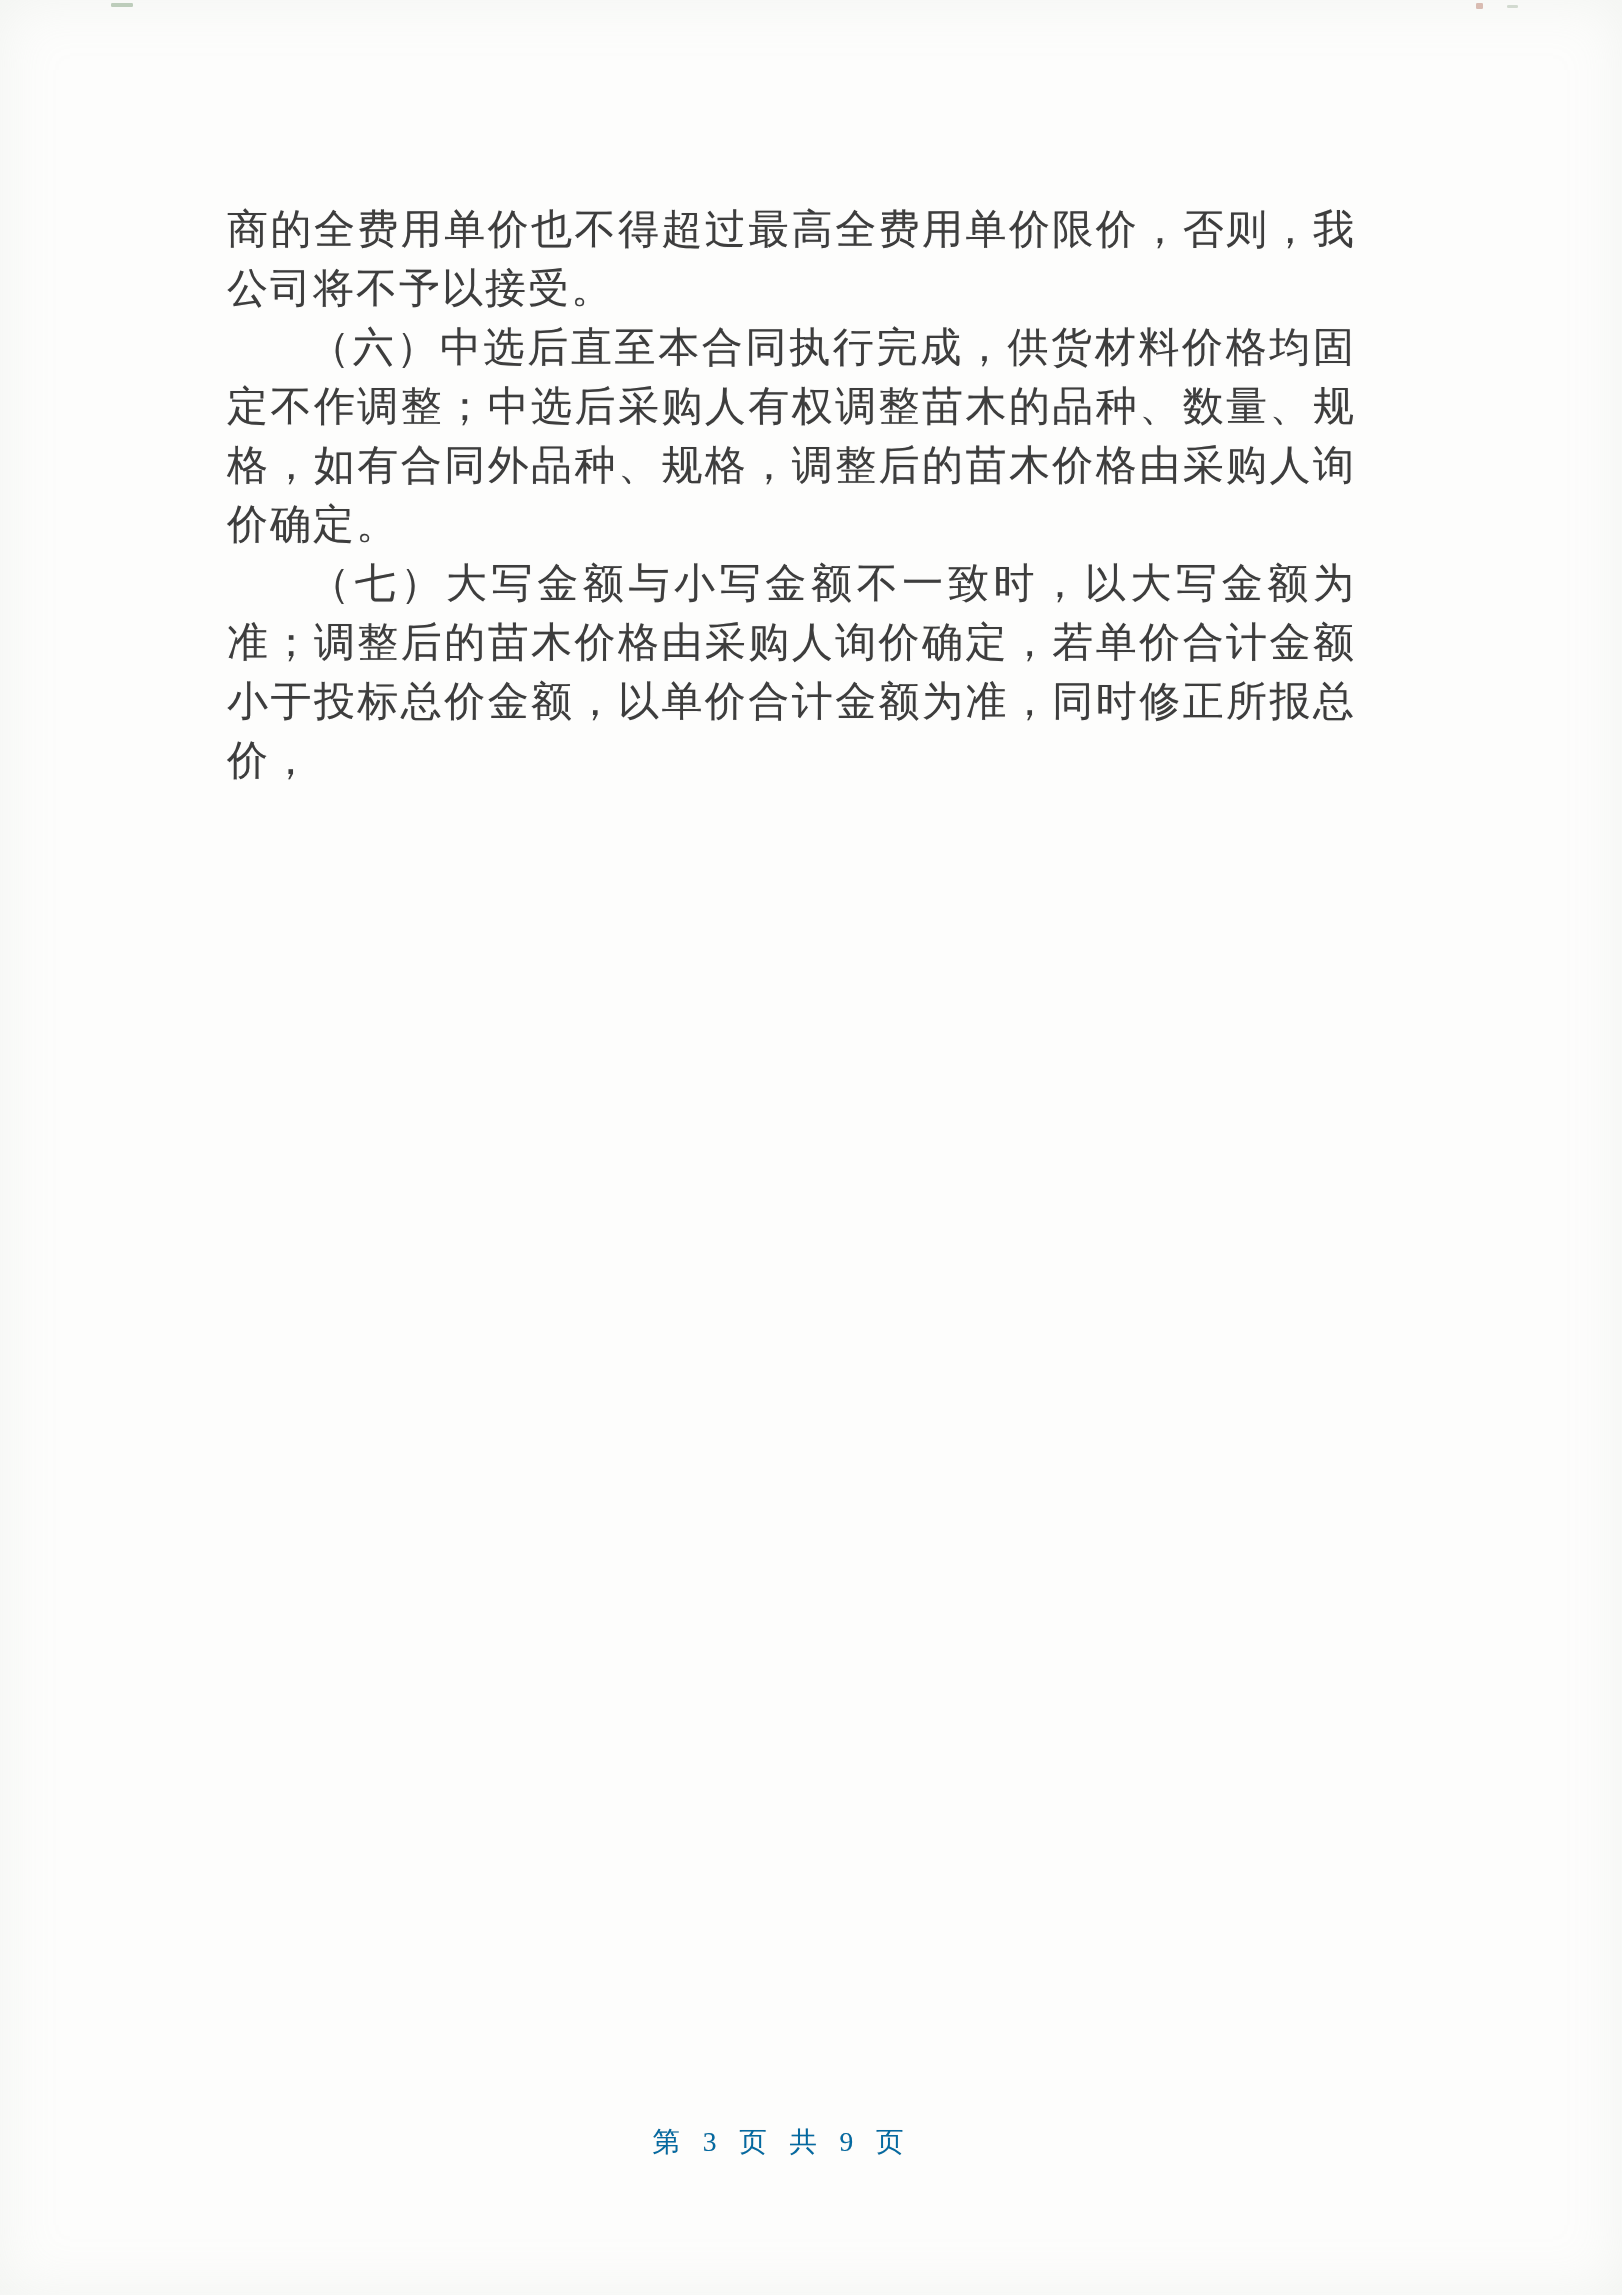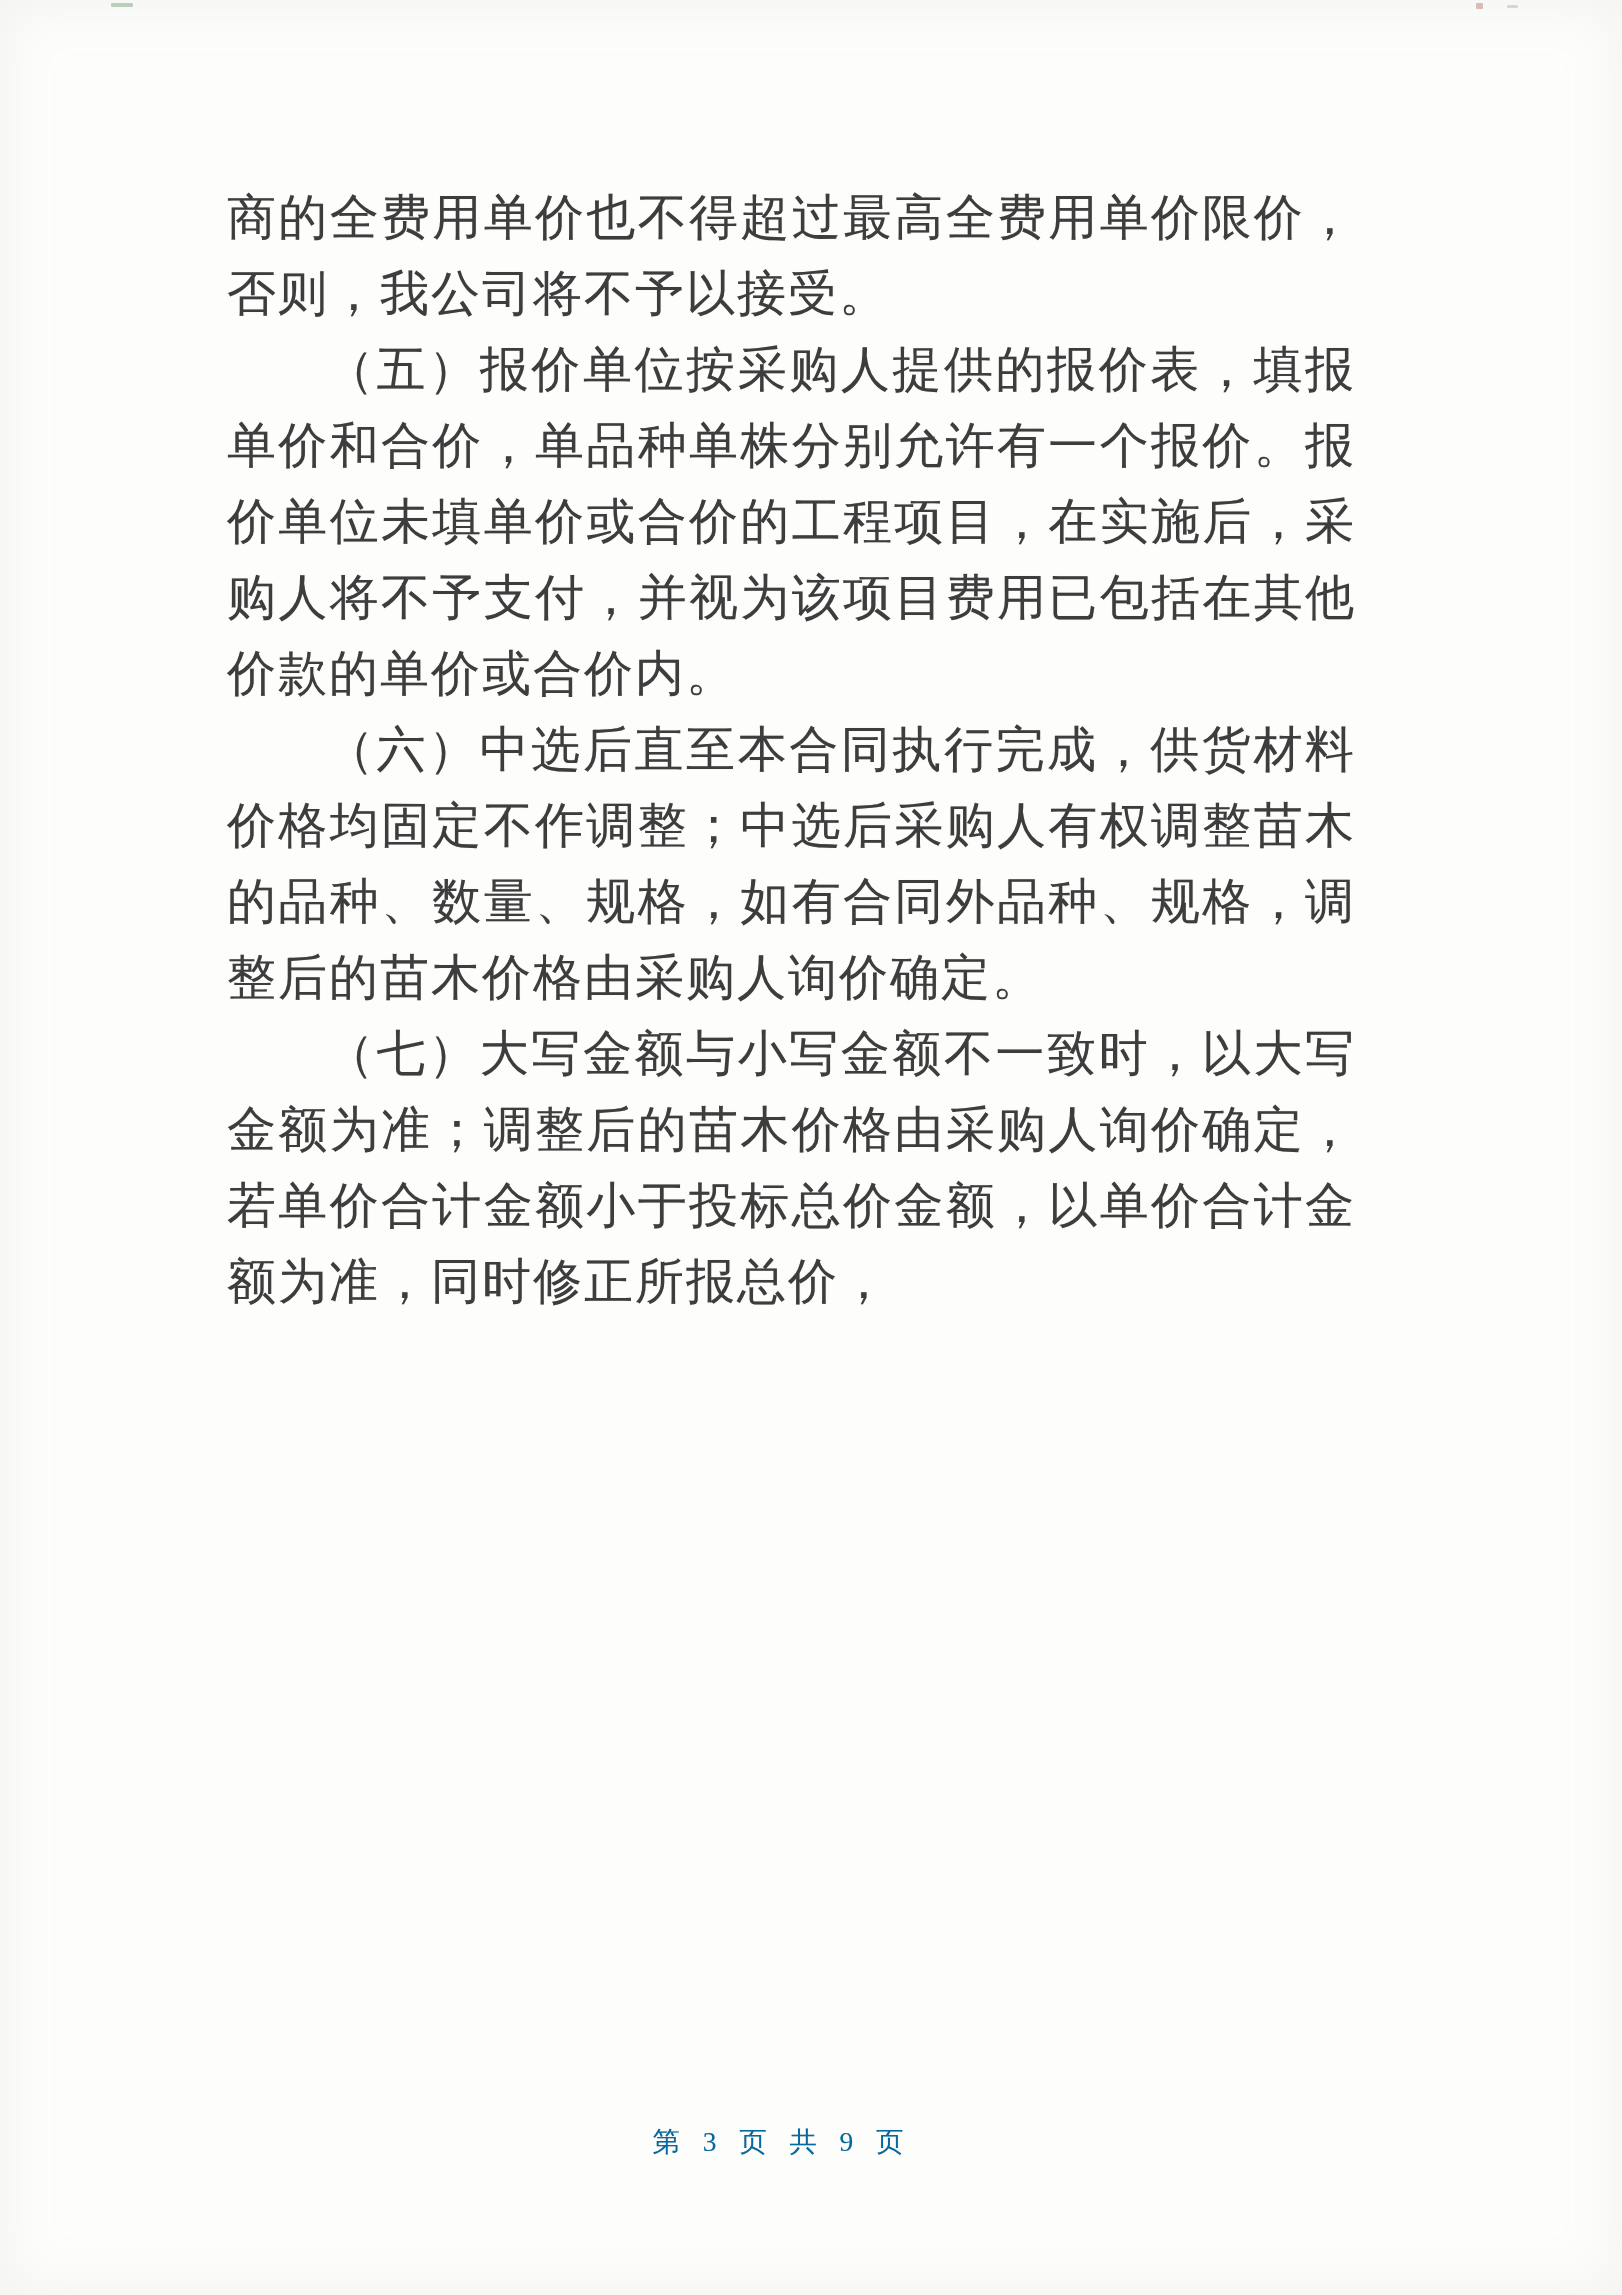--- a/index.html
+++ b/index.html
@@ -13,24 +13,24 @@
     height: 2295px;
     margin: 0 auto;
     background: #fdfdfc;
     overflow: hidden;
     box-shadow: inset 0 0 59px rgba(190, 198, 190, 0.18);
     font-family: "Liberation Serif", serif;
   }
   .content {
     position: absolute;
     left: 227px;
-    top: 180px;
+    top: 200px;
     width: 1129px;
-    font-size: 49px;
-    line-height: 76px;
+    font-size: 41px;
+    line-height: 59px;
     letter-spacing: 2px;
     color: #3d3d3d;
     text-align: justify;
     text-shadow: 0 0 0.7px rgba(70, 70, 70, 0.35);
   }
   .para {
     margin: 0;
   }
   .para.indent {
     text-indent: 2em;
@@ -74,21 +74,20 @@
     opacity: 0.45;
   }
 </style>
 </head>
 <body>
 
 <div class="page">
 
   <div class="content">
     <p class="para">商的全费用单价也不得超过最高全费用单价限价，否则，我公司将不予以接受。</p>
-    <p class="para indent">（五）报价单位按采购人提供的报价表，填报单价和合价，单品种单株分别允许有一个报价。报价单位未填单价或合价的工程项目，在实施后，采购人将不予支付，并视为该项目费用已包括在其他价款的单价或合价内。</p>
     <p class="para indent">（六）中选后直至本合同执行完成，供货材料价格均固定不作调整；中选后采购人有权调整苗木的品种、数量、规格，如有合同外品种、规格，调整后的苗木价格由采购人询价确定。</p>
     <p class="para indent">（七）大写金额与小写金额不一致时，以大写金额为准；调整后的苗木价格由采购人询价确定，若单价合计金额小于投标总价金额，以单价合计金额为准，同时修正所报总价，</p>
   </div>
 
   <div class="footer">第 3 页 共 9 页</div>
 
   <div class="speck speck-1"></div>
   <div class="speck speck-2"></div>
   <div class="speck speck-3"></div>
 

